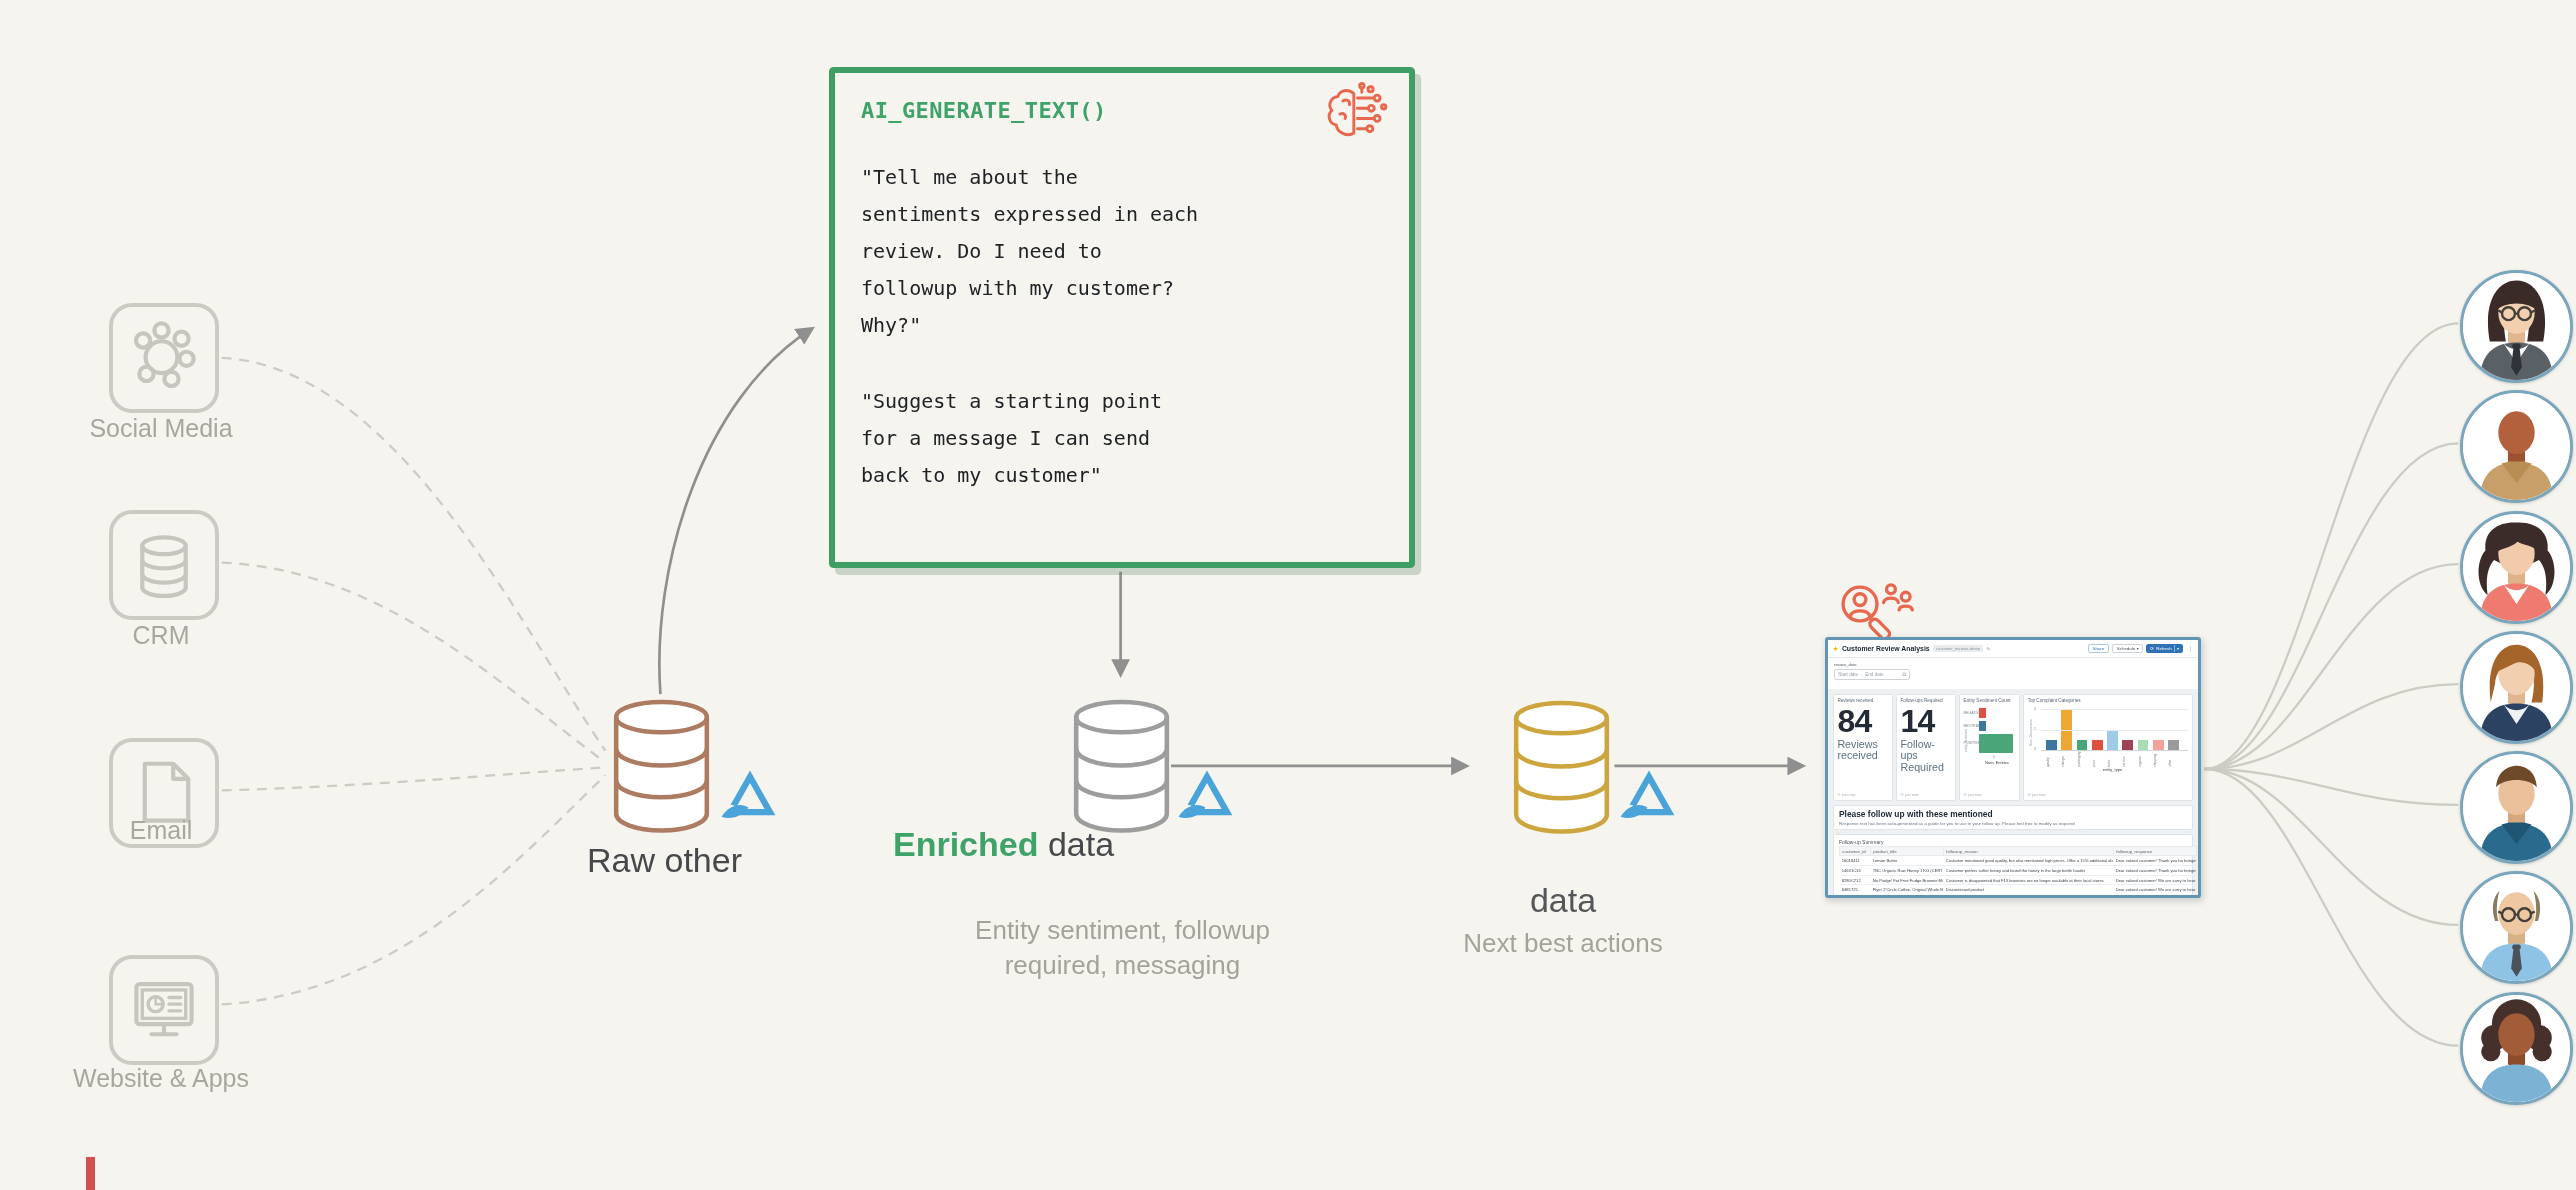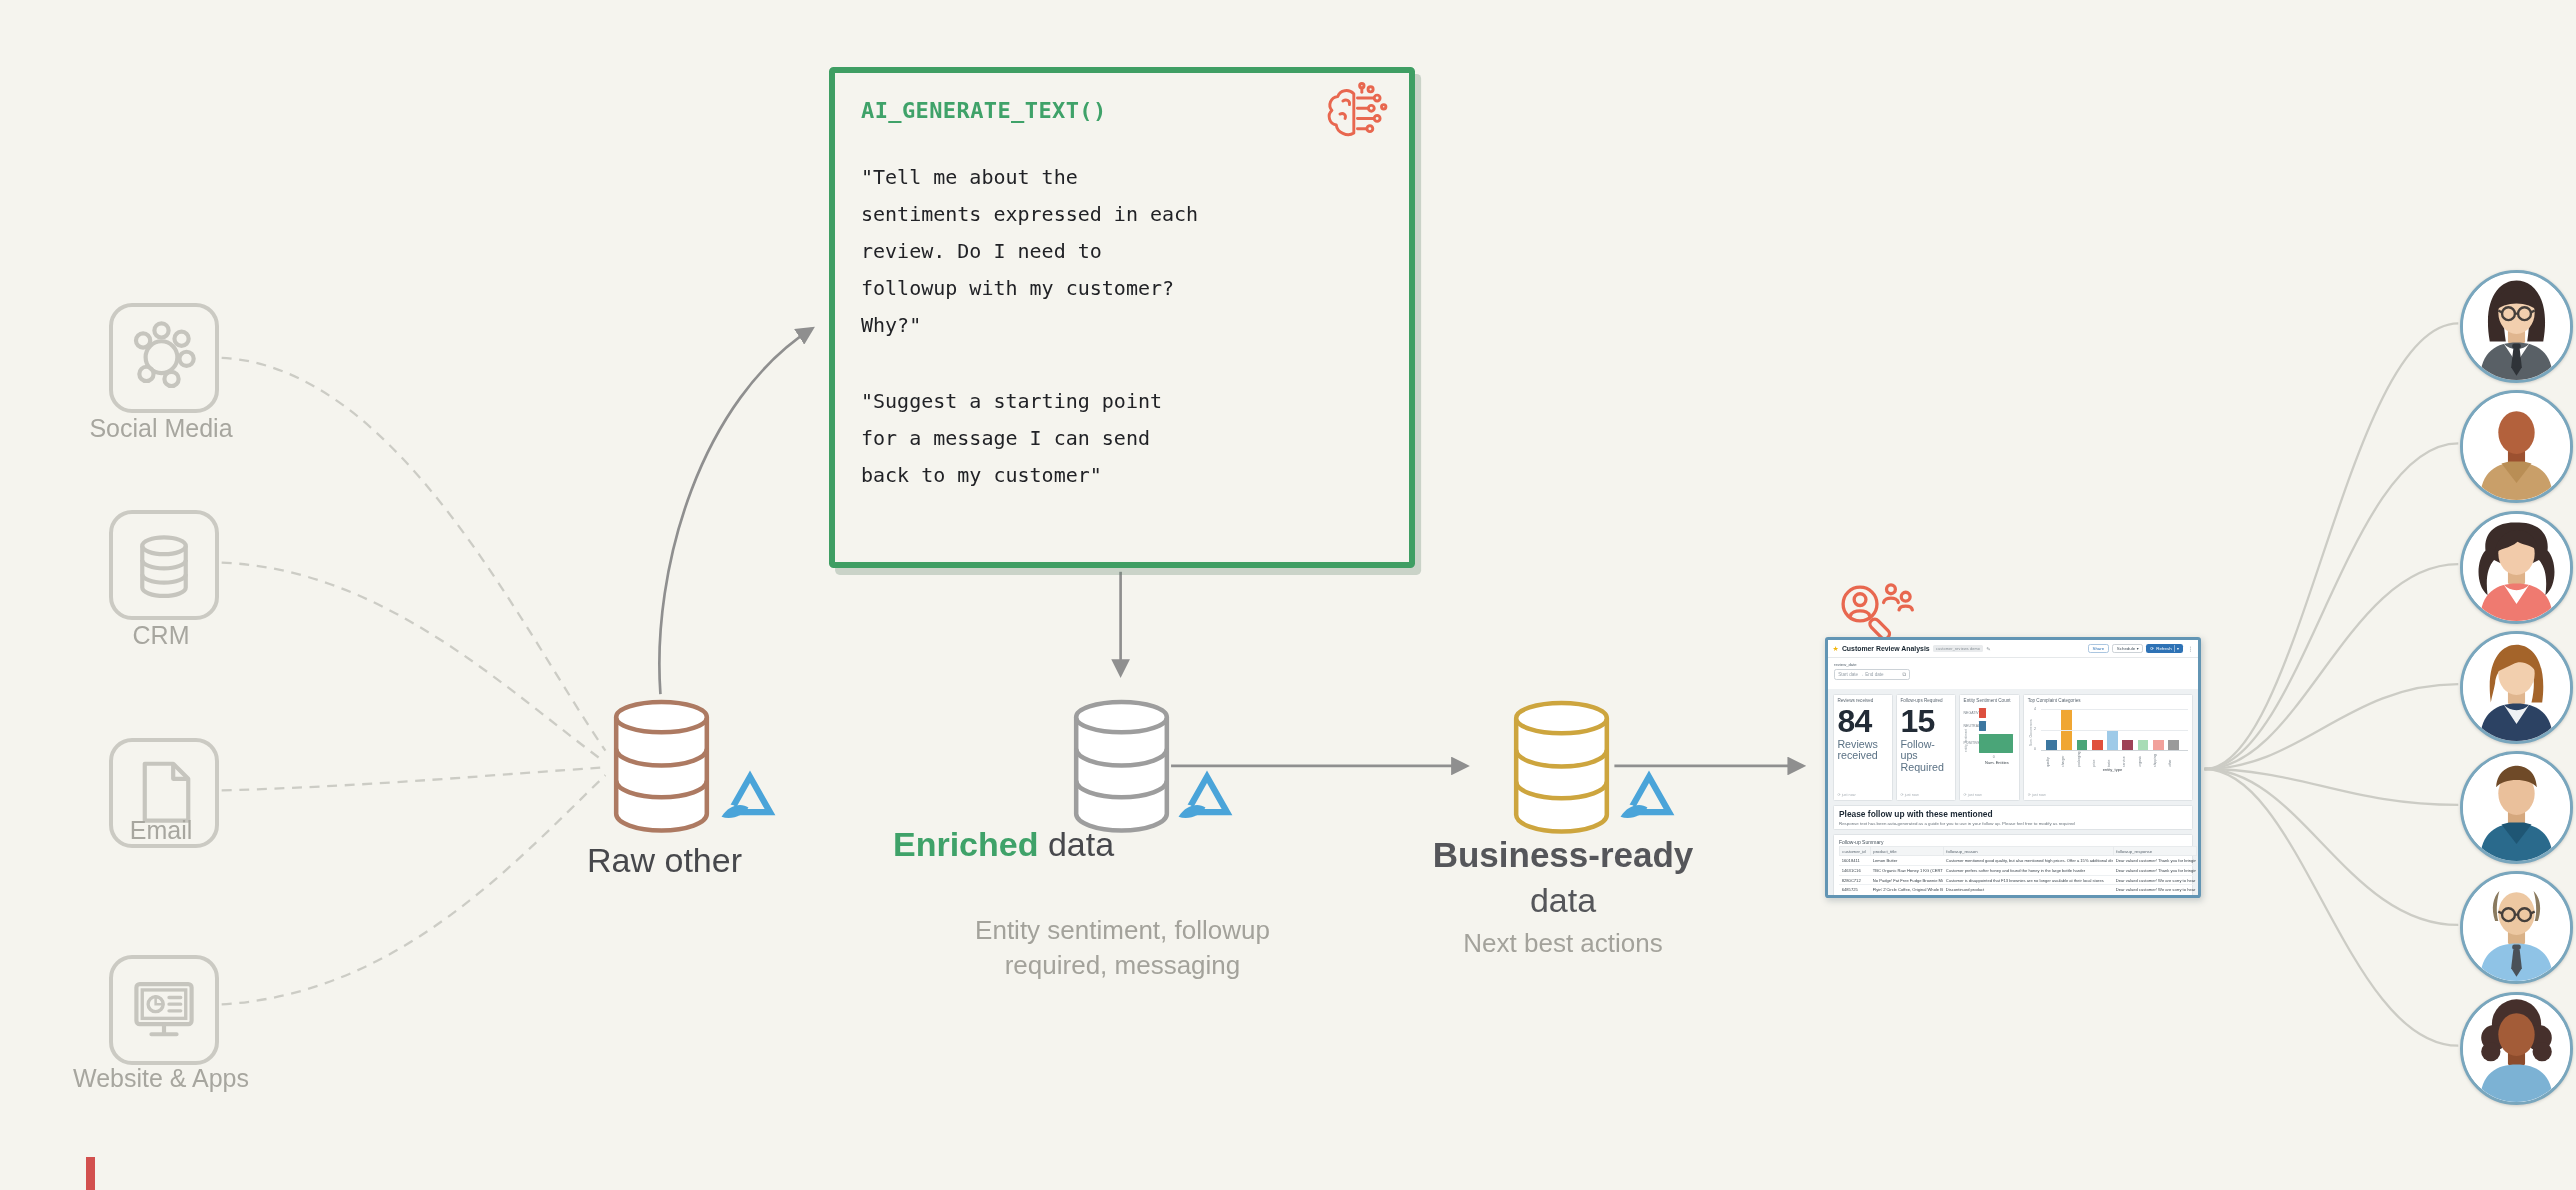--- a/index.html
+++ b/index.html
@@ -255,21 +255,20 @@
       </g>
     </svg>
   </div>
   <div class="logo" style="left:1619px;top:766px;">
     <svg viewBox="0 0 78 78" width="60" height="60">
       <path fill-rule="evenodd" fill="#4aa4d9" d="M39 6 L72 64 L6 64 Z M39 22 L58 56 L20 56 Z"></path>
       <circle cx="13" cy="62" r="12" fill="#f5f4ee"></circle>
       <path fill="#4aa4d9" d="M2 66 C11 51 27 47 37 54 C31 64 15 71 2 66 Z"></path>
     </svg>
   </div>
-  <div class="lbl-biz1">Business-ready</div>
   <div class="lbl-biz2">data</div>
   <div class="sub-biz">Next best actions</div>
 
   <div class="analyst">
     <svg viewBox="0 0 110 100" fill="none" stroke="#e8674f" stroke-width="4.5" stroke-linecap="round" stroke-linejoin="round">
       <circle cx="34" cy="34" r="23"></circle>
       <circle cx="34" cy="28" r="8"></circle>
       <path d="M21 50 C23 41 45 41 47 50"></path>
       <rect x="54" y="52" width="32" height="13" rx="6.5" transform="rotate(45 54 52)"></rect>
       <circle cx="76" cy="14" r="6"></circle>
@@ -309,21 +308,21 @@
     <div class="dbody">
       <div class="cards">
         <div class="card kpi">
           <div class="ct">Reviews received</div>
           <div class="knum">84</div>
           <div class="kcap">Reviews received</div>
           <div class="cfoot">⟳ just now</div>
         </div>
         <div class="card kpi">
           <div class="ct">Follow-ups Required</div>
-          <div class="knum">15</div>
+          <div class="knum">14</div>
           <div class="kcap">Follow-ups Required</div>
           <div class="cfoot">⟳ just now</div>
         </div>
         <div class="card chartcard">
           <div class="ct">Entity Sentiment Count</div>
           <div class="sentwrap">
             <div class="yrot">entity_sentiment</div>
             <div id="sent-rows">
                 <div class="hb-row" style="height: 13px;">
                   <span class="hb-label">NEGATIVE</span>

